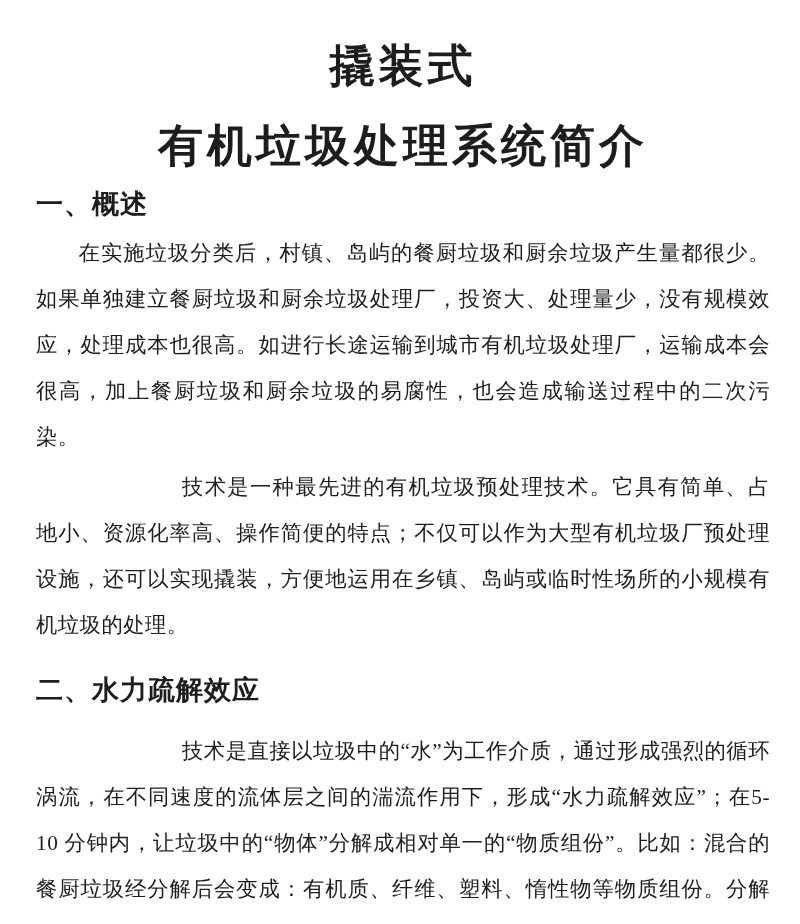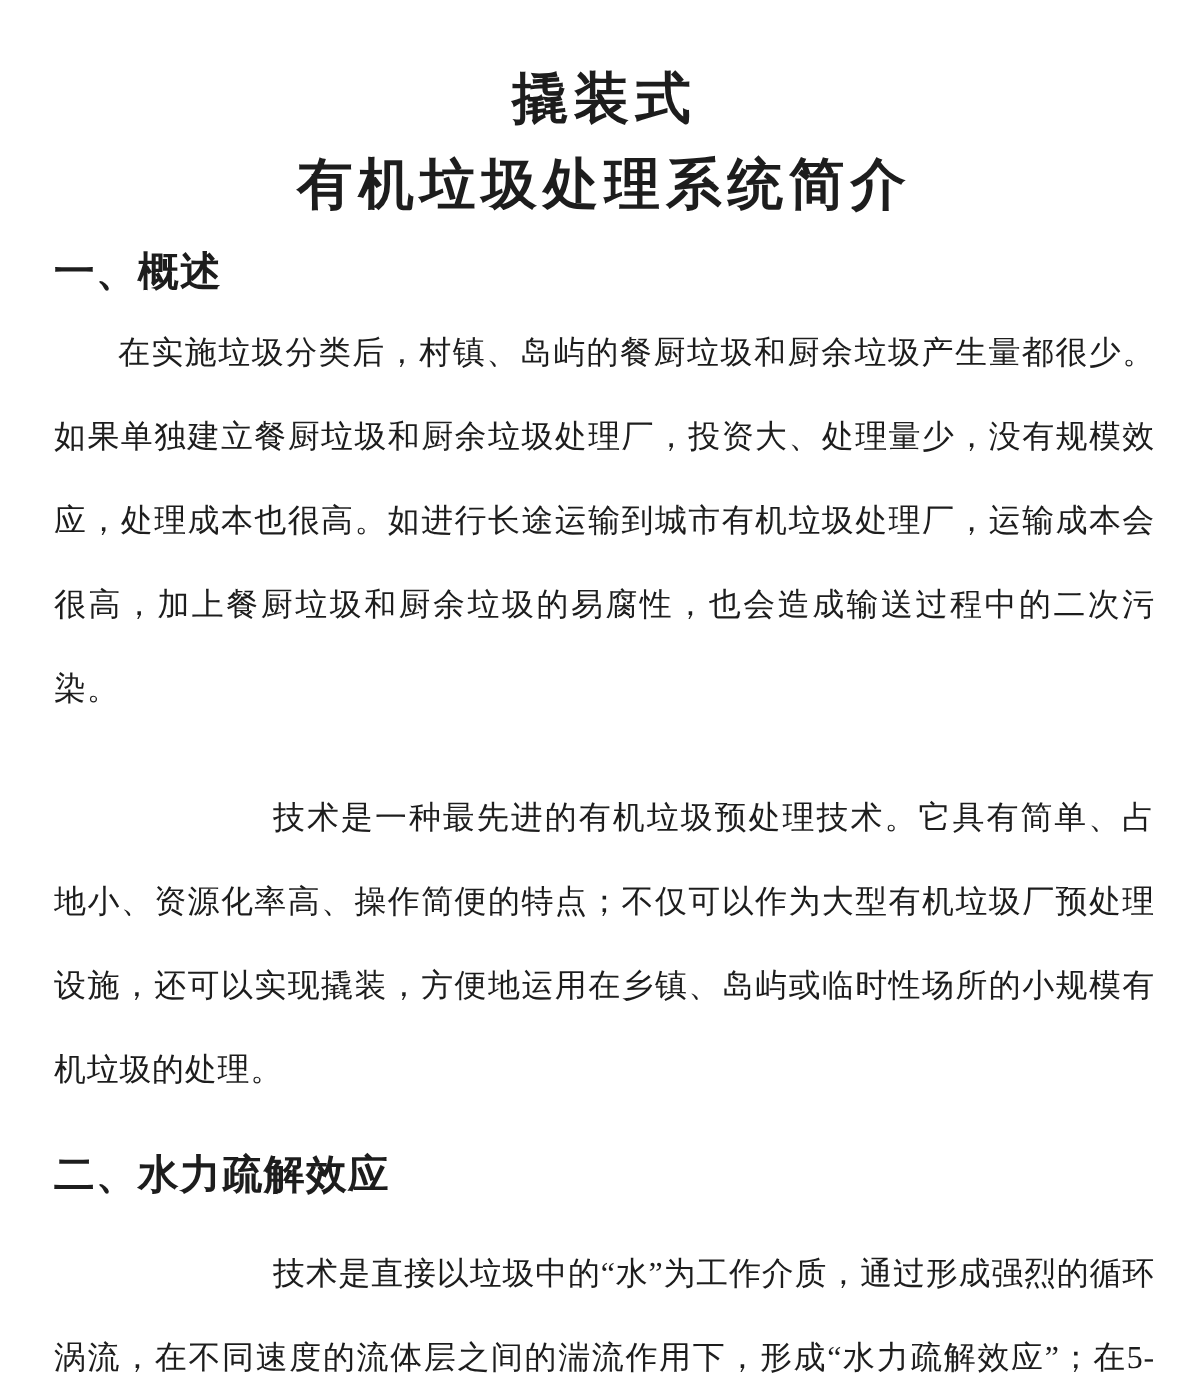--- a/index.html
+++ b/index.html
@@ -15,47 +15,47 @@
     box-sizing: border-box;
     padding: 0 30px 0 36px;
     background: var(--bg, #ffffff);
     color: var(--fg, #1d1d1d);
     font-family: "Liberation Serif", "DejaVu Serif", serif;
   }
   .doc-title {
     text-align: center;
     font-family: "Liberation Sans", "DejaVu Sans", sans-serif;
     font-weight: bold;
-    font-size: 37px;
+    font-size: 45px;
     letter-spacing: 4px;
   }
   .title-line { line-height: 52px; }
   .title-line-1 { margin-top: 40px; }
-  .title-line-2 { margin-top: 5px; }
+  .title-line-2 { margin-top: 28px; }
   .section-heading {
     margin: 0;
     font-size: 27px;
     font-weight: bold;
     line-height: 36px;
     letter-spacing: 1px;
   }
   .heading-overview { margin-top: 14px; }
   .heading-decomposition { margin-top: 24px; }
   .para {
     margin: 0;
     font-size: 21.3px;
-    line-height: 56px;
+    line-height: 46px;
     text-align: justify;
     text-justify: inter-character;
     letter-spacing: 0.5px;
   }
   .indent-2em { text-indent: 2em; }
   .indent-wide { text-indent: 146px; }
   .para-gap-small { margin-top: 8px; }
-  .para-gap-mid { margin-top: 30px; }
+  .para-gap-mid { margin-top: 4px; }
   .para-gap-large { margin-top: 20px; }
 </style>
 </head>
 <body>
 
 <div class="page">
 
   <div class="doc-title">
     <div class="title-line title-line-1">撬装式</div>
     <div class="title-line title-line-2">有机垃圾处理系统简介</div>

